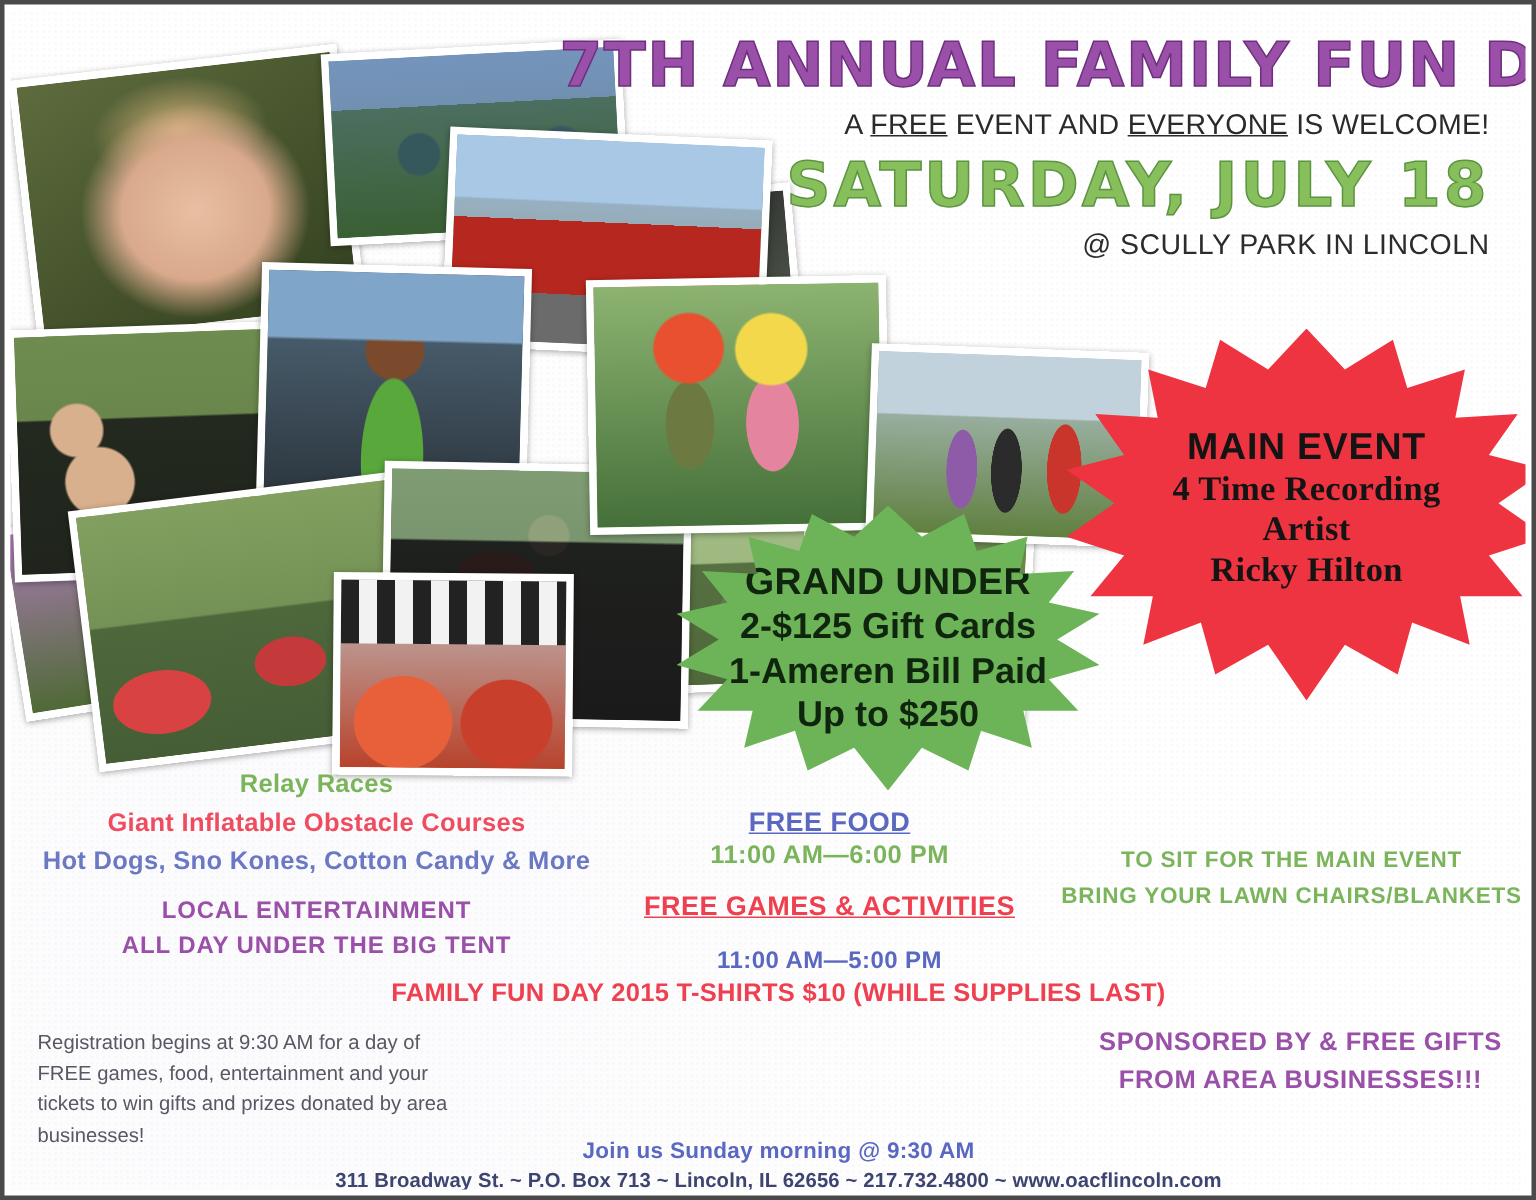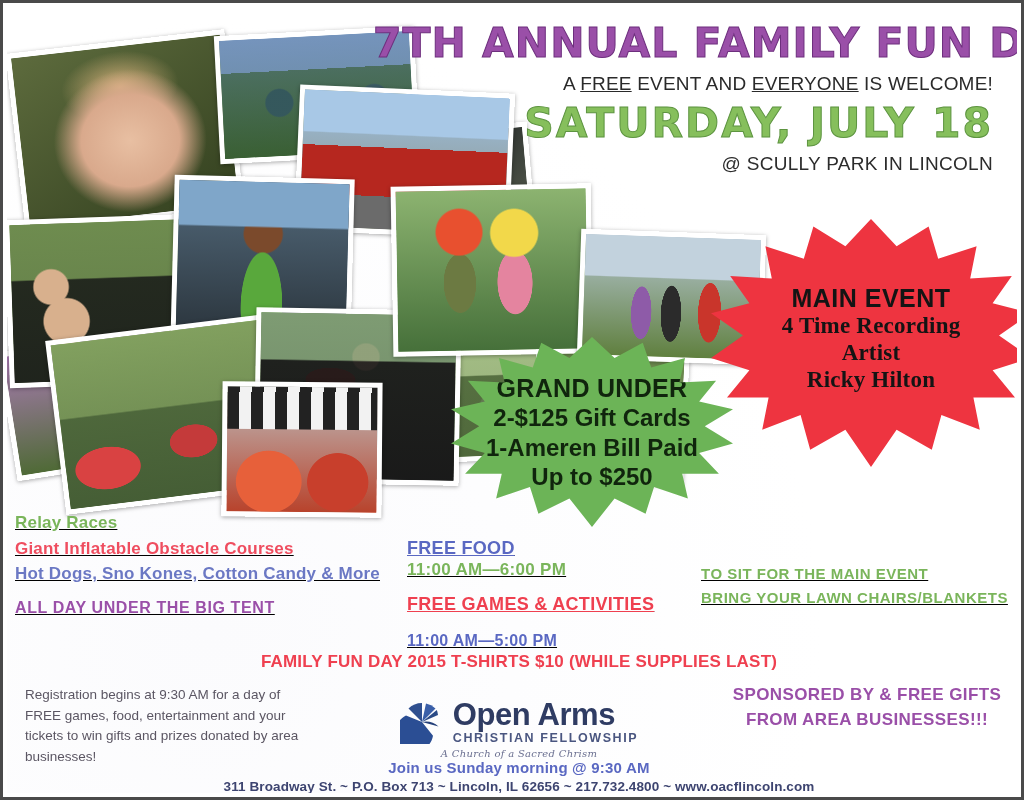--- a/index.html
+++ b/index.html
@@ -95,21 +95,21 @@
   #bigtime{
     margin-top:2px;
     font-family:"DejaVu Sans",sans-serif;font-weight:bold;
     font-size:36px;letter-spacing:3px;color:#7f88cf;
     -webkit-text-stroke:1px #555fae;white-space:nowrap;line-height:1.05;
   }
   #venue{margin-top:8px;font-size:19px;color:#2c2c2c;letter-spacing:.3px;white-space:nowrap;}
 
   
   #infoband{position:absolute;left:0;top:503px;width:1024px;height:130px;z-index:45;}
-  .col{position:absolute;text-align:left;text-decoration:underline;}
+  .col{position:absolute;text-align:center;}
   #col-left{left:8px;top:0;width:392px;}
   #col-mid{left:400px;top:28px;width:292px;}
   #col-right{left:694px;top:52px;width:320px;}
 
   .l1{font-weight:bold;font-size:17px;color:#7ab55b;letter-spacing:.2px;line-height:1.5;}
   .l2{font-weight:bold;font-size:17px;color:#ef4d5f;letter-spacing:.2px;line-height:1.5;}
   .l3{font-weight:bold;font-size:17px;color:#6b78c4;letter-spacing:.2px;line-height:1.5;}
   .l4{font-weight:bold;font-size:16px;color:#9a4fa8;letter-spacing:.6px;line-height:1.45;margin-top:9px;}
 
   .m1{font-weight:bold;font-size:18px;color:#5a68c2;text-decoration:underline;letter-spacing:.3px;}
@@ -319,20 +319,21 @@
     </div>
   </div>
 
   <div id="infoband">
 
     <div class="col" id="col-left">
       <div class="l1">Relay Races</div>
       <div class="l2">Giant Inflatable Obstacle Courses</div>
       <div class="l3">Hot Dogs, Sno Kones, Cotton Candy &amp; More</div>
       <div class="l4">
+        <div>LOCAL ENTERTAINMENT</div>
         <div>ALL DAY UNDER THE BIG TENT</div>
       </div>
     </div>
 
     <div class="col" id="col-mid">
       <div class="m1">FREE FOOD</div>
       <div class="m2">11:00 AM—6:00 PM</div>
       <div class="m3">FREE GAMES &amp; ACTIVITIES</div>
       <div class="m4">11:00 AM—5:00 PM</div>
     </div>
@@ -345,34 +346,18 @@
 
   <div id="tshirt">FAMILY FUN DAY 2015 T-SHIRTS $10 (WHILE SUPPLIES LAST)</div>
 
   <div id="reg">Registration begins at 9:30 AM for a day of FREE games, food, entertainment and your tickets to win gifts and prizes donated by area businesses!</div>
 
   <div id="sponsor">
     <div>SPONSORED BY &amp; FREE GIFTS</div>
     <div>FROM AREA BUSINESSES!!!</div>
   </div>
 
-  <div id="logoblock">
-    <div id="logorow">
-      <svg id="logomark" viewBox="0 0 44 44">
-        <path d="M22 22 L22 3 A19 19 0 0 0 8.5 8.5 Z" fill="#2f4f8f"></path>
-        <path d="M22 22 L35.5 8.5 A19 19 0 0 0 26 3.6 Z" fill="#3a5fa8"></path>
-        <path d="M22 22 L38 15 A19 19 0 0 0 36.8 10 Z" fill="#2a4a86"></path>
-        <path d="M22 22 A19 19 0 0 1 38.5 26.5 L22 22 Z" fill="#24407a"></path>
-        <path d="M22 22 L6 15.5 A19 19 0 1 0 33 35.8 Z" fill="#2b4e94"></path>
-      </svg>
-      <div id="logotext">
-        <div id="logo-main">Open Arms</div>
-        <div id="logo-sub">CHRISTIAN FELLOWSHIP</div>
-      </div>
-    </div>
-    <div id="logo-tag">A Church of a Sacred Chrism</div>
-  </div>
 
   <div id="footline1">Join us Sunday morning @ 9:30 AM</div>
   <div id="footline2">311 Broadway St. ~ P.O. Box 713 ~ Lincoln, IL 62656 ~ 217.732.4800 ~ www.oacflincoln.com</div>
 
  </div>
 </div>
 
 </body></html>

